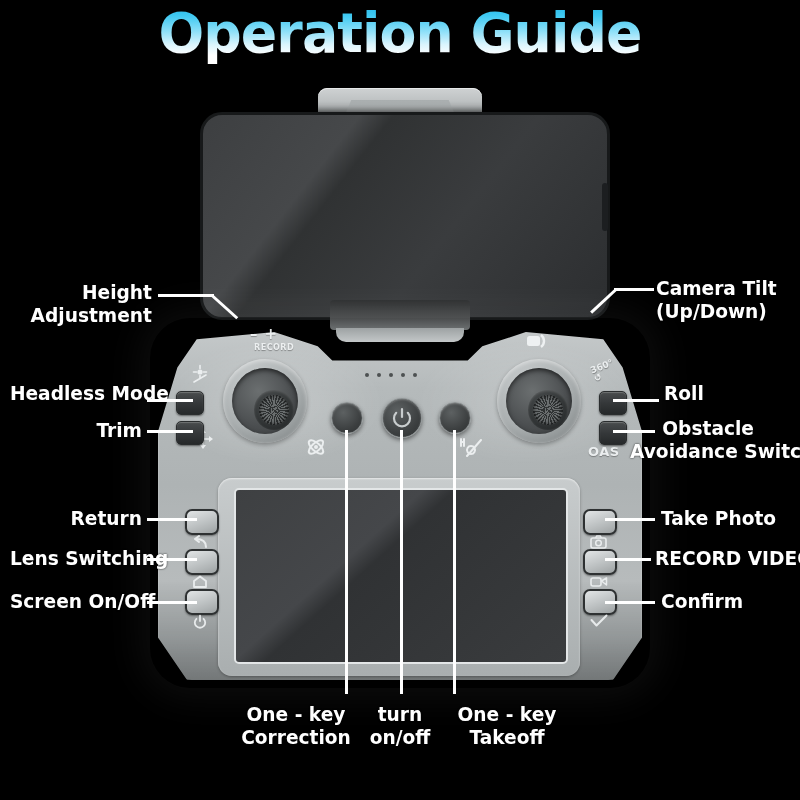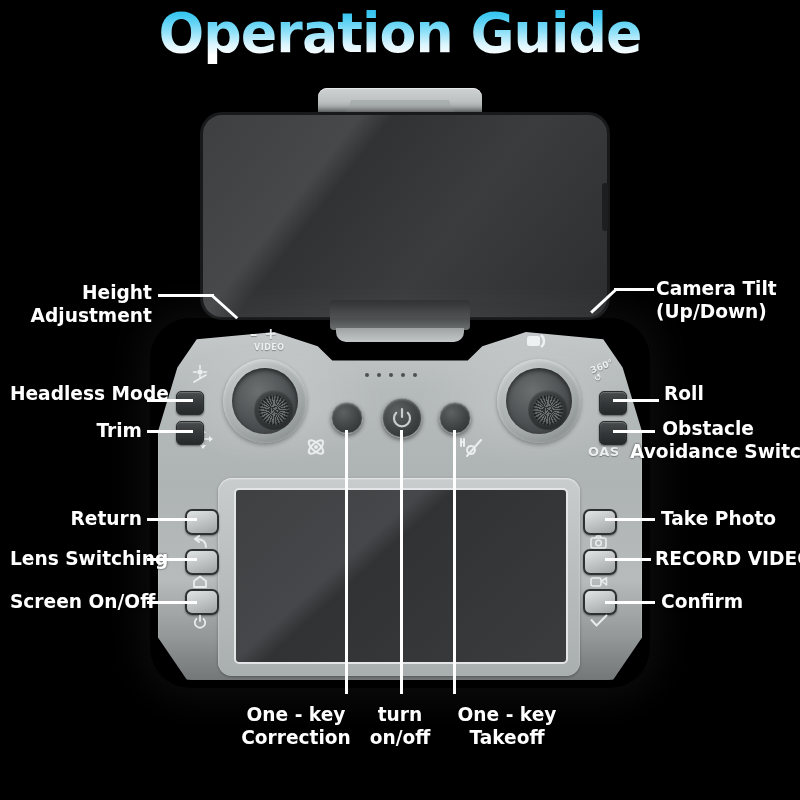--- a/index.html
+++ b/index.html
@@ -277,21 +277,21 @@
   <div id="holder-bottom"></div>
 
   <div class="glow"></div>
   <div id="body"></div>
   <div id="body-shade"></div>
   <div id="top-ridge"></div>
 
   <div class="silk" style="left:250px;top:325px;font-size:15px;letter-spacing:7px;">
     <span>–</span><span>+</span>
   </div>
-  <div class="silk" style="left:254px;top:343px;font-size:8px;letter-spacing:.5px;">VIDEO</div>
+  <div class="silk" style="left:254px;top:343px;font-size:8px;letter-spacing:.5px;">RECORD</div>
 
   <div class="silk" style="left:525px;top:332px;">
     <svg width="24" height="18" viewBox="0 0 24 18">
       <rect x="2" y="4" width="13" height="10" rx="2.5" fill="#f2f5f6"></rect>
       <path d="M16 3 A7.5 7.5 0 0 1 16 15" stroke="#f2f5f6" stroke-width="2.4" fill="none"></path>
     </svg>
   </div>
 
   <div class="silk" style="left:592px;top:362px;font-size:9px;transform:rotate(-22deg);line-height:9px;">
     <span>360°</span><br><span>↺</span>

